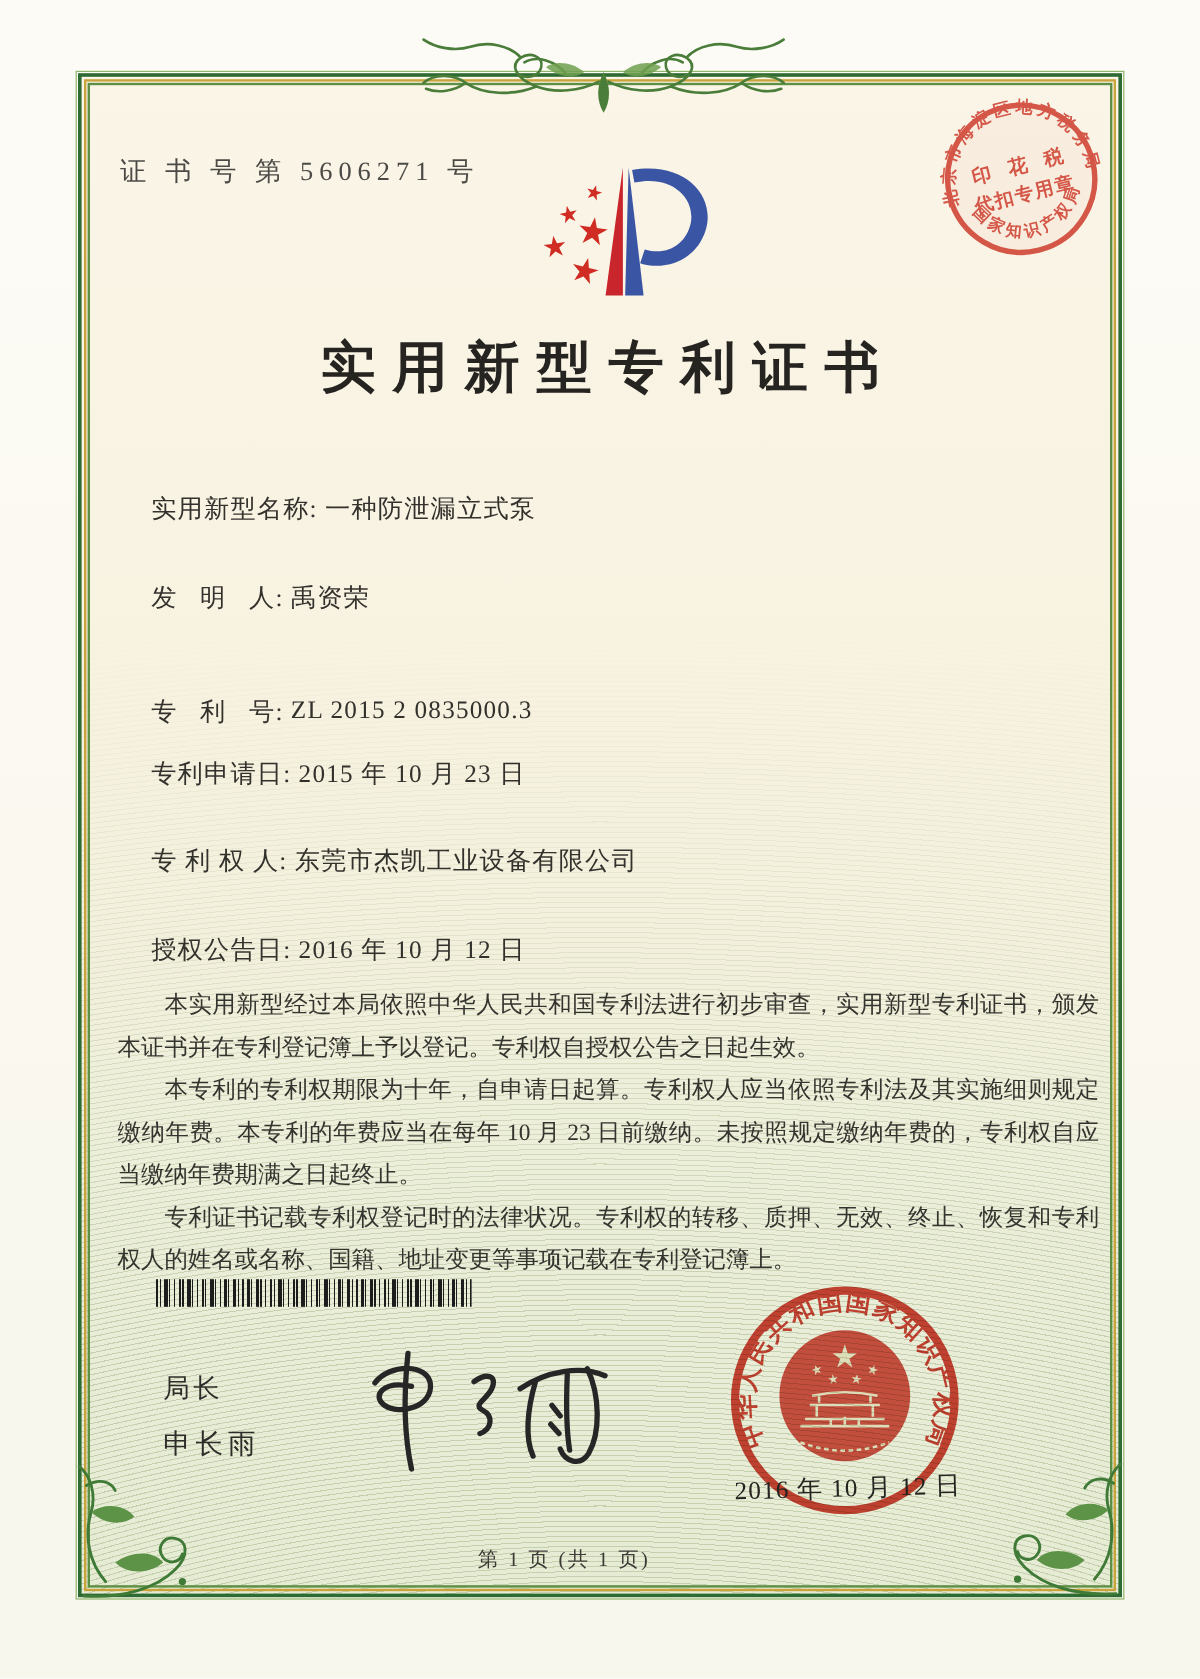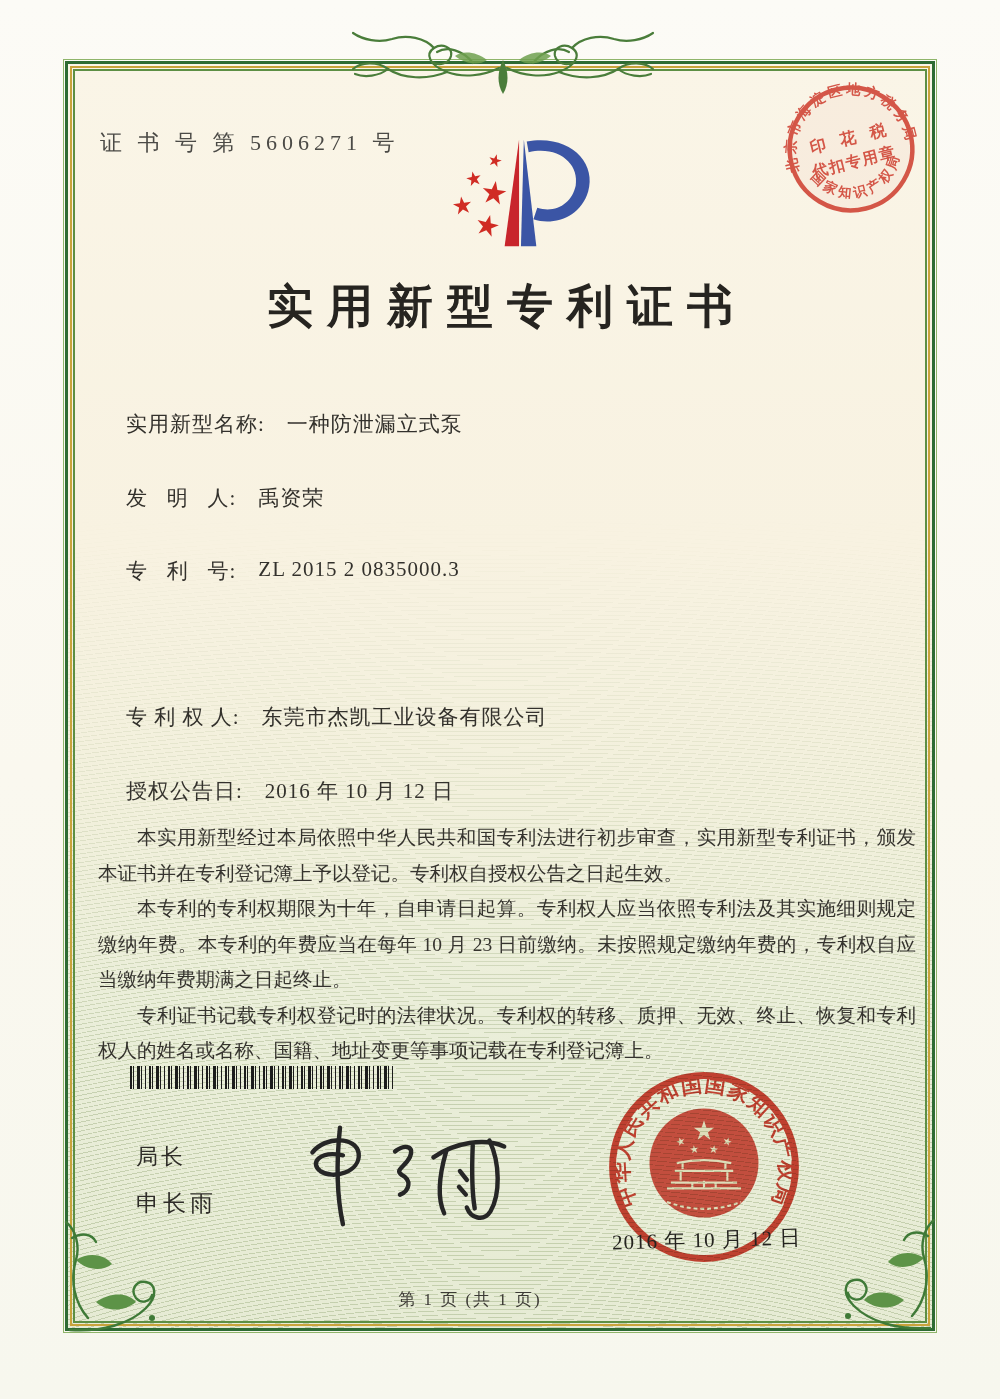--- a/index.html
+++ b/index.html
@@ -31,21 +31,21 @@
   .cert-no { position:absolute; left:100px; top:128px; z-index:3; white-space:pre;
              font-size:22px; letter-spacing:5px; color:#4b4a46; }
   .logo { position:absolute; left:424px; top:132px; width:192px; height:144px; z-index:3; }
 
   .tax-stamp { position:absolute; left:765px; top:63px; width:172px; height:172px; z-index:4;
                transform:rotate(-14deg); mix-blend-mode:multiply; opacity:.9; }
 
   .title { position:absolute; left:0; top:276px; width:1000px; text-align:center; z-index:3;
            font-size:46px; font-weight:bold; color:#262420; letter-spacing:14px; padding-left:14px; }
 
-  .field-row { position:absolute; left:126px; z-index:3; display:flex; gap:22px;
+  .field-row { position:absolute; left:126px; z-index:3; display:flex; gap:6px;
                font-size:21px; color:#33312c;justify-content:center; }
   .f-label { white-space:pre; letter-spacing:1px; }
   .f-value { white-space:pre; letter-spacing:1px; }
 
   .paragraphs { position:absolute; left:98px; top:820px; width:818px; z-index:3;
                 font-size:19.5px; line-height:35.5px; color:#35332e; text-align:justify; }
   .paragraphs p { text-indent:2em; }
 
   .barcode { position:absolute; left:130px; top:1066px; width:263px; height:23px; z-index:3;
              background:repeating-linear-gradient(90deg,
@@ -158,23 +158,27 @@
   <h1 class="title">实用新型专利证书</h1>
 
   <div class="field-row" style="top:410px">
     <span class="f-label">实用新型名称:</span>
     <span class="f-value">一种防泄漏立式泵</span>
   </div>
   <div class="field-row" style="top:484px">
     <span class="f-label">发   明   人:</span>
     <span class="f-value">禹资荣</span>
   </div>
-  <div class="field-row" style="top:557px">
+  <div class="field-row" style="top:579px">
     <span class="f-label">专   利   号:</span>
     <span class="f-value">ZL 2015 2 0835000.3</span>
+  </div>
+  <div class="field-row" style="top:631px">
+    <span class="f-label">专利申请日:</span>
+    <span class="f-value">2015 年 10 月 23 日</span>
   </div>
   <div class="field-row" style="top:703px">
     <span class="f-label">专 利 权 人:</span>
     <span class="f-value">东莞市杰凯工业设备有限公司</span>
   </div>
   <div class="field-row" style="top:777px">
     <span class="f-label">授权公告日:</span>
     <span class="f-value">2016 年 10 月 12 日</span>
   </div>
 

